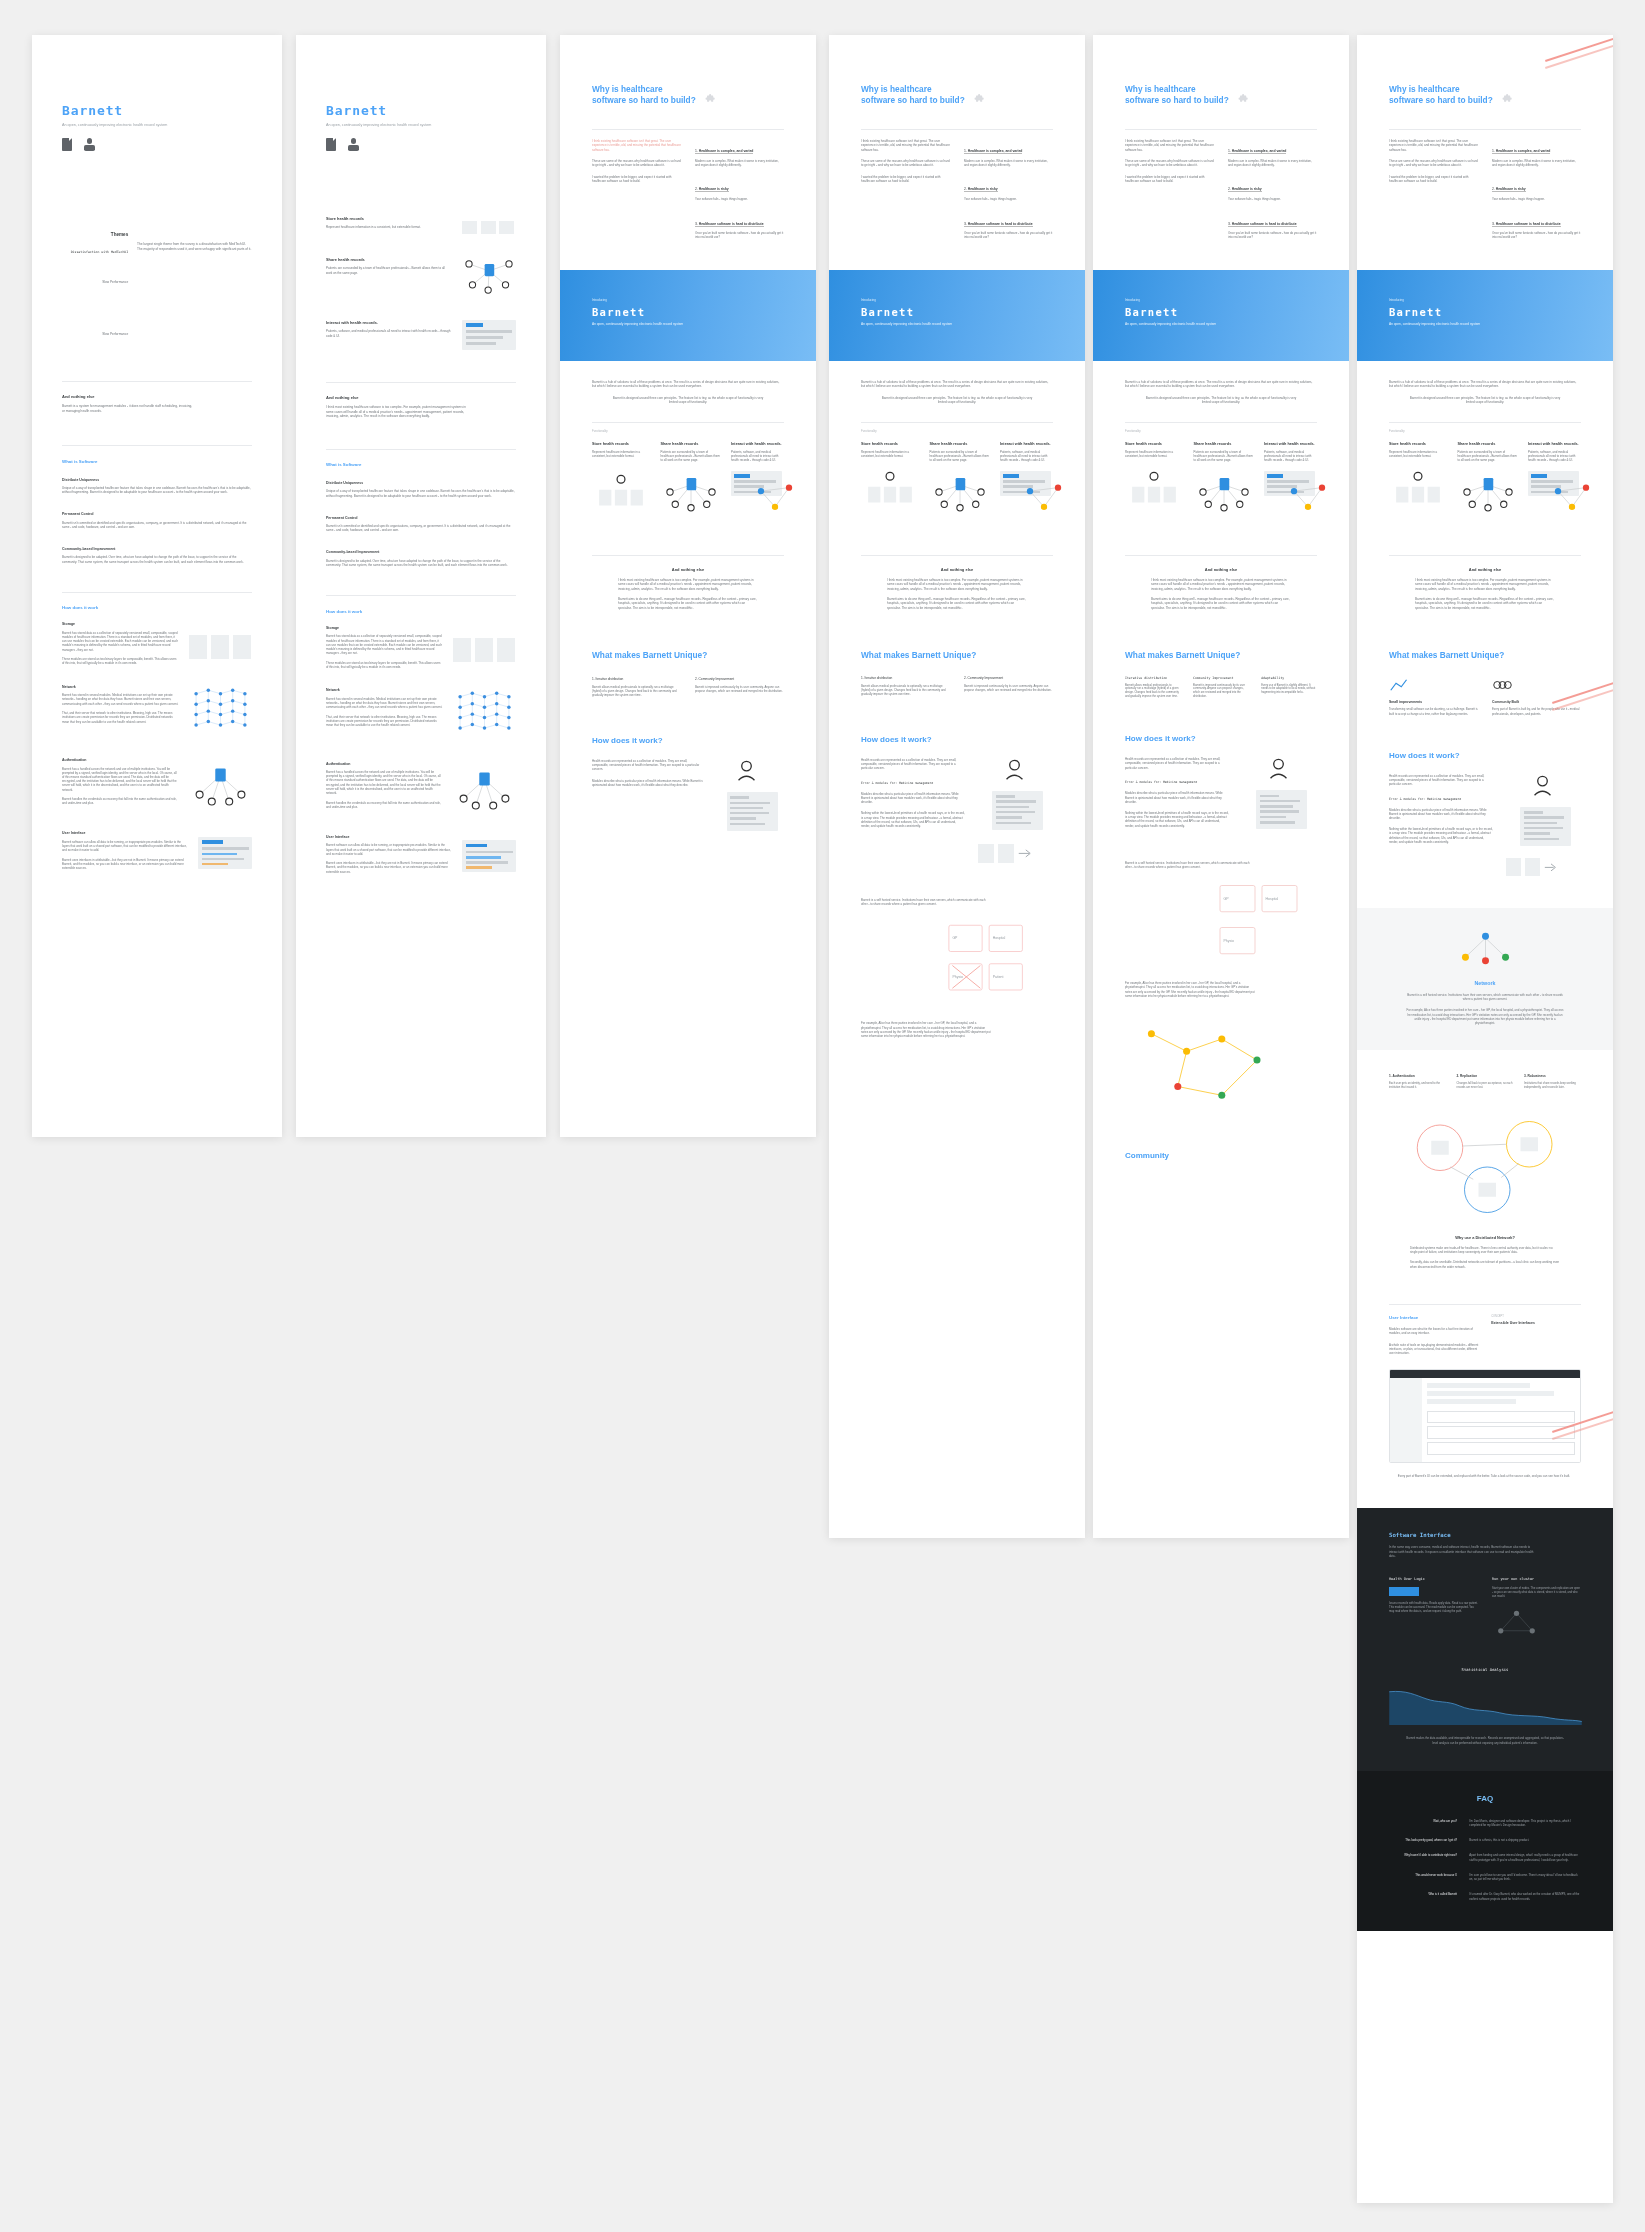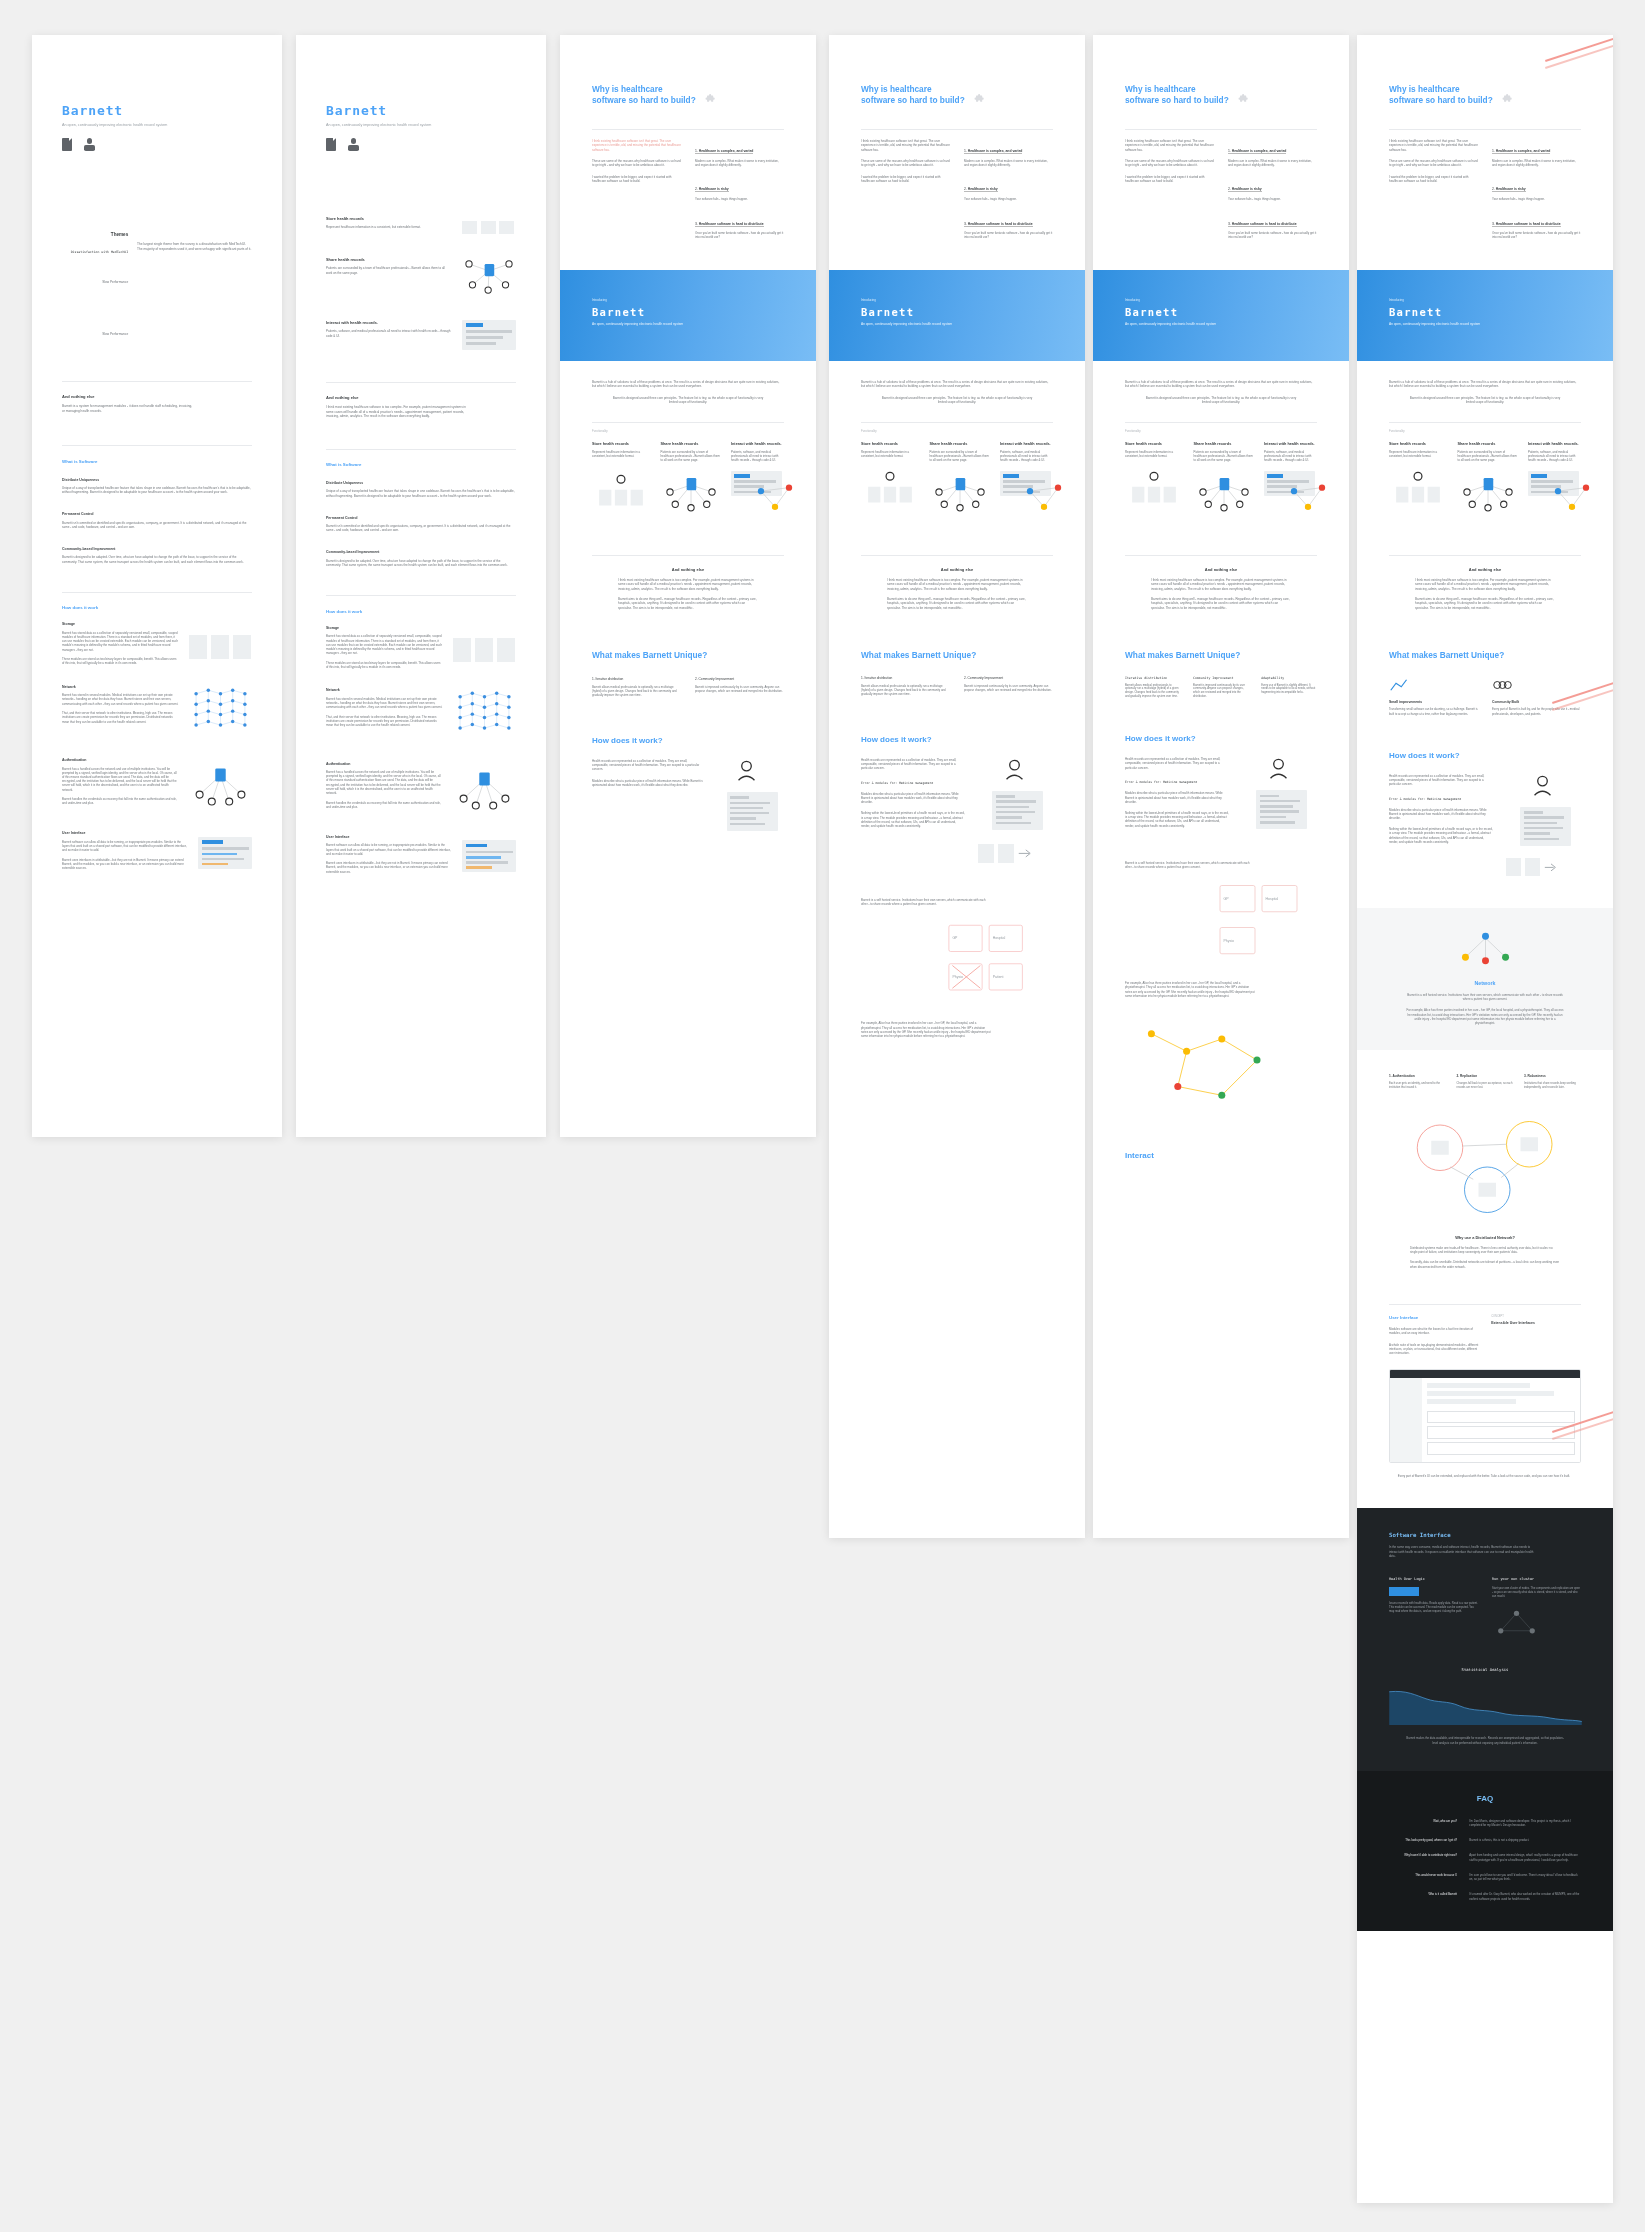--- a/index.html
+++ b/index.html
@@ -994,21 +994,21 @@
           <circle cx="70" cy="40" r="4" fill="#fbbc04"></circle>
           <circle cx="110" cy="26" r="4" fill="#fbbc04"></circle>
           <circle cx="150" cy="50" r="4" fill="#34a853"></circle>
           <circle cx="60" cy="80" r="4" fill="#ea4335"></circle>
           <circle cx="110" cy="90" r="4" fill="#34a853"></circle>
         </svg>
       </div>
     </div>
 
     <div style="padding:35px 32px 0 32px;">
-      <div class="sec-h" style="font-size:8px;">Interact</div>
+      <div class="sec-h" style="font-size:8px;">Community</div>
     </div>
   </div>
 
   <div class="artboard" style="left:1357px; top:35px; width:256px; height:2168px;">
     <div class="stripe" style="right:-16px;top:24.6px;width:84px;transform:rotate(-18deg);"></div>
     <div class="stripe" style="right:-16px;top:32px;width:84px;transform:rotate(-18deg);opacity:.5;"></div>
 
     <div style="padding:49px 32px 0 32px;display:flex;align-items:flex-start;gap:8.8px;">
       <div>
         <div class="sec-h" style="font-size:8.3px;line-height:1.35;">Why is healthcare</div>

